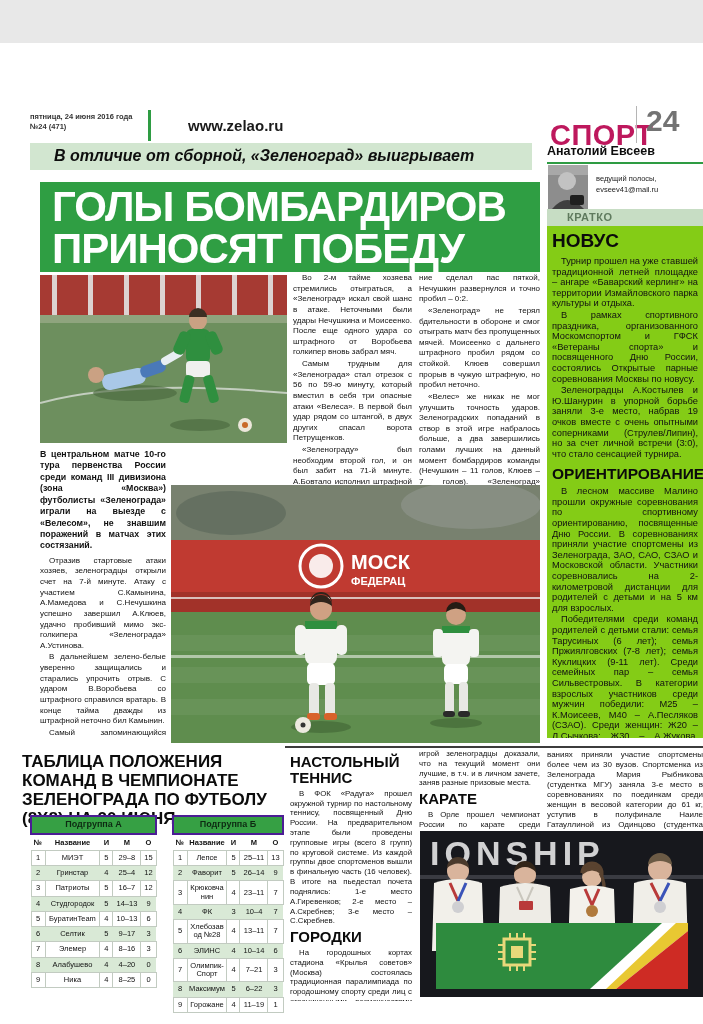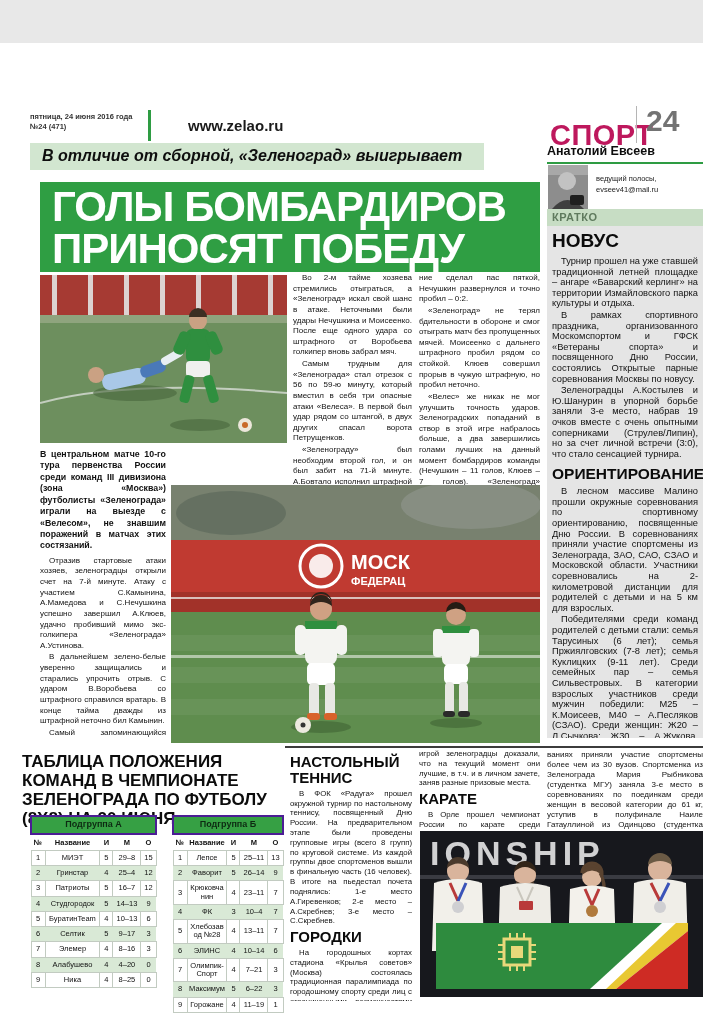--- a/index.html
+++ b/index.html
@@ -12,22 +12,22 @@
 
   
   .date-block{left:30px;top:69px;font-size:7.5px;font-weight:bold;color:#333;line-height:1.35;}
   .mast-divider{left:148px;top:67px;width:3px;height:31px;background:#2e9c43;}
   .site-url{left:188px;top:74px;font-size:15px;font-weight:bold;color:#1a1a1a;}
   .section-label{left:550px;top:76px;font-size:29px;font-weight:800;color:#be185d;letter-spacing:.5px;}
   .page-num-divider{left:636px;top:63px;width:1px;height:37px;background:#b5b5b5;}
   .page-number{left:646px;top:61px;font-size:30px;font-weight:800;color:#737373;}
 
   
-  .kicker{left:30px;top:100px;width:454px;height:27px;background:#d2e6d0;box-sizing:border-box;
-          padding:4px 12px;font-size:16px;font-weight:bold;font-style:italic;color:#0e0e0e;}
+  .kicker{left:30px;top:100px;width:502px;height:27px;background:#d2e6d0;box-sizing:border-box;
+          padding:4px 24px;font-size:16px;font-weight:bold;font-style:italic;color:#0e0e0e;}
   .headline{left:40px;top:139px;width:500px;height:90px;background:#2f9e43;box-sizing:border-box;
             padding:4px 12px;color:#fff;font-size:42px;line-height:1.0;font-weight:800;letter-spacing:-1px;}
 
   
   .body-sm{font-size:8px;line-height:1.33;}
   .lede{font-size:8.8px;line-height:1.3;font-weight:bold;margin-bottom:4px;}
   .col-a{left:293px;top:230px;width:119px;height:215px;overflow:hidden;}
   .col-b{left:419px;top:230px;width:121px;height:215px;overflow:hidden;}
   .col-left{left:40px;top:406px;width:126px;height:292px;overflow:hidden;}
   .body-sm p + p{margin-top:1px;}
@@ -40,22 +40,22 @@
 
   
   .section-divider{left:285px;top:703px;width:418px;height:2px;background:#3c3c3c;}
 
   
   .author-name{left:547px;top:101px;width:156px;font-size:12.5px;font-weight:bold;color:#0d0d0d;
                border-bottom:2px solid #2e9c43;padding-bottom:4px;}
   .author-photo{left:548px;top:122px;width:40px;height:44px;}
   .author-role{left:596px;top:131px;width:105px;font-size:7.5px;color:#222;line-height:1.4;}
   .kratko{left:547px;top:166px;width:156px;height:17px;background:#c7ddc4;box-sizing:border-box;
-          padding:2px 5px;font-size:11px;font-weight:bold;color:#5f7a5e;letter-spacing:.5px;}
-  .side-box{left:547px;top:183px;width:156px;height:512px;background:#e5e5e5;box-sizing:border-box;
+          padding:2px 20px;font-size:11px;font-weight:bold;color:#5f7a5e;letter-spacing:.5px;}
+  .side-box{left:547px;top:183px;width:156px;height:512px;background:#84cc16;box-sizing:border-box;
             padding:3px 5px;overflow:hidden;}
   .side-box .h1{font-size:19px;font-weight:800;margin:1px 0 4px;color:#0b0b0b;}
   .side-box .h2{font-size:15.5px;font-weight:800;margin:6px 0 3px;color:#0b0b0b;}
   .side-text{font-size:9.3px;line-height:1.14;}
   .side-text p + p{margin-top:1px;}
 
   
   .standings-title{left:22px;top:709px;width:262px;font-size:17px;line-height:1.12;font-weight:800;color:#0c0c0c;}
   table.standings{border-collapse:collapse;font-size:7.5px;table-layout:fixed;}
   .tbl-a{left:30px;top:772px;width:127px;}

